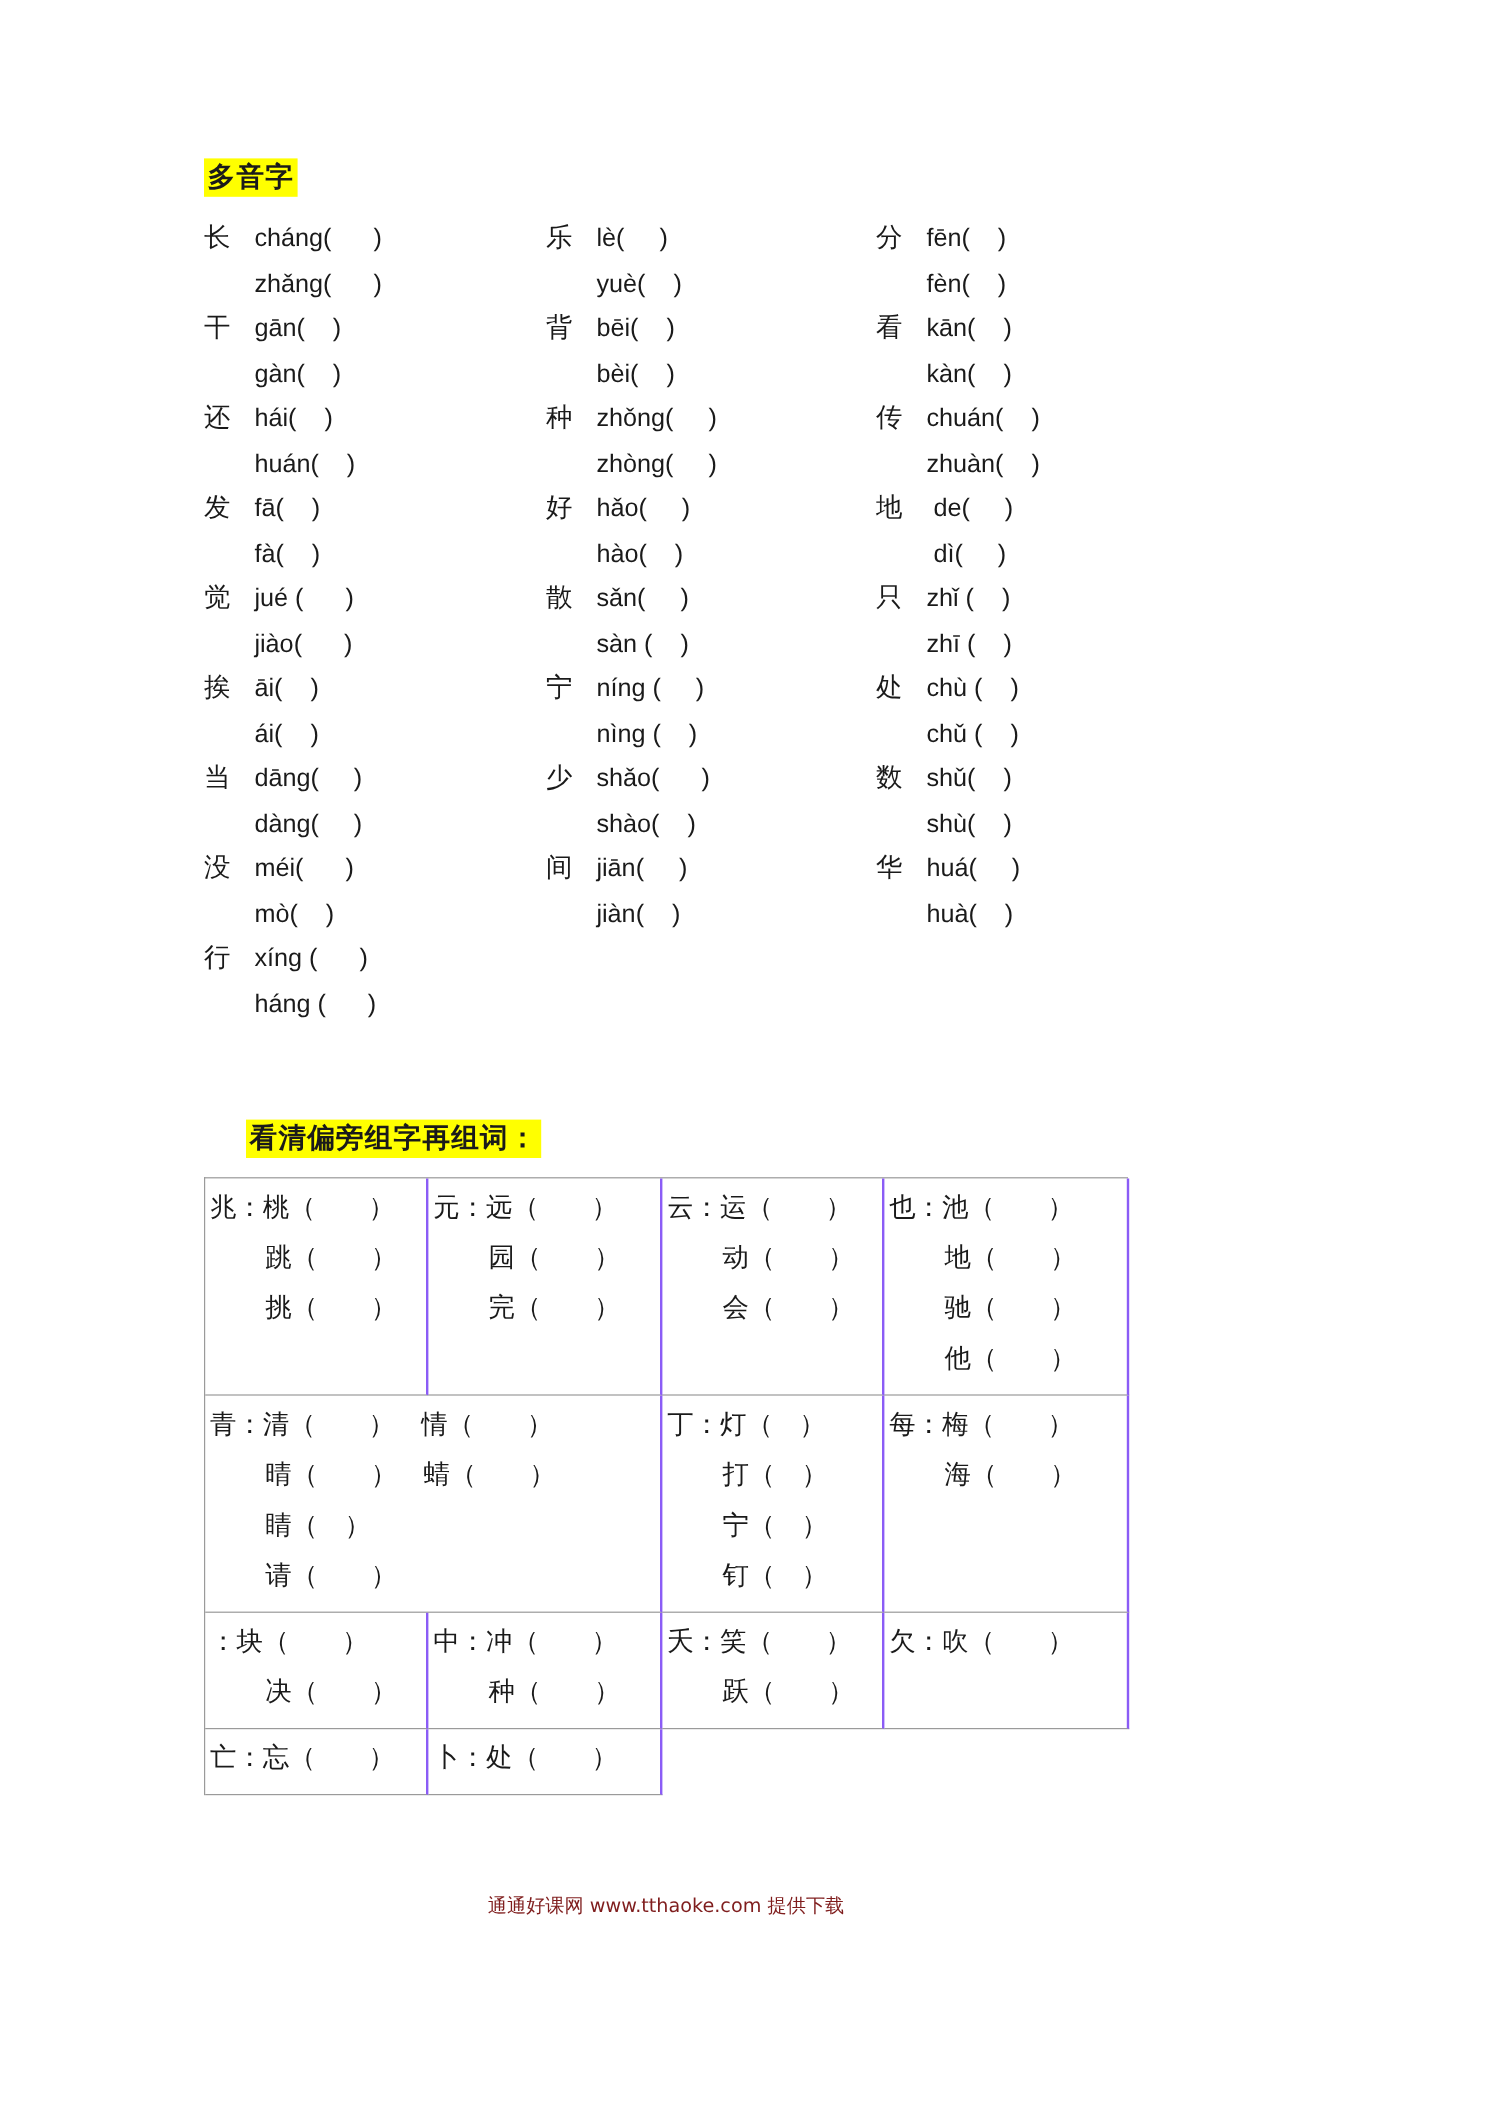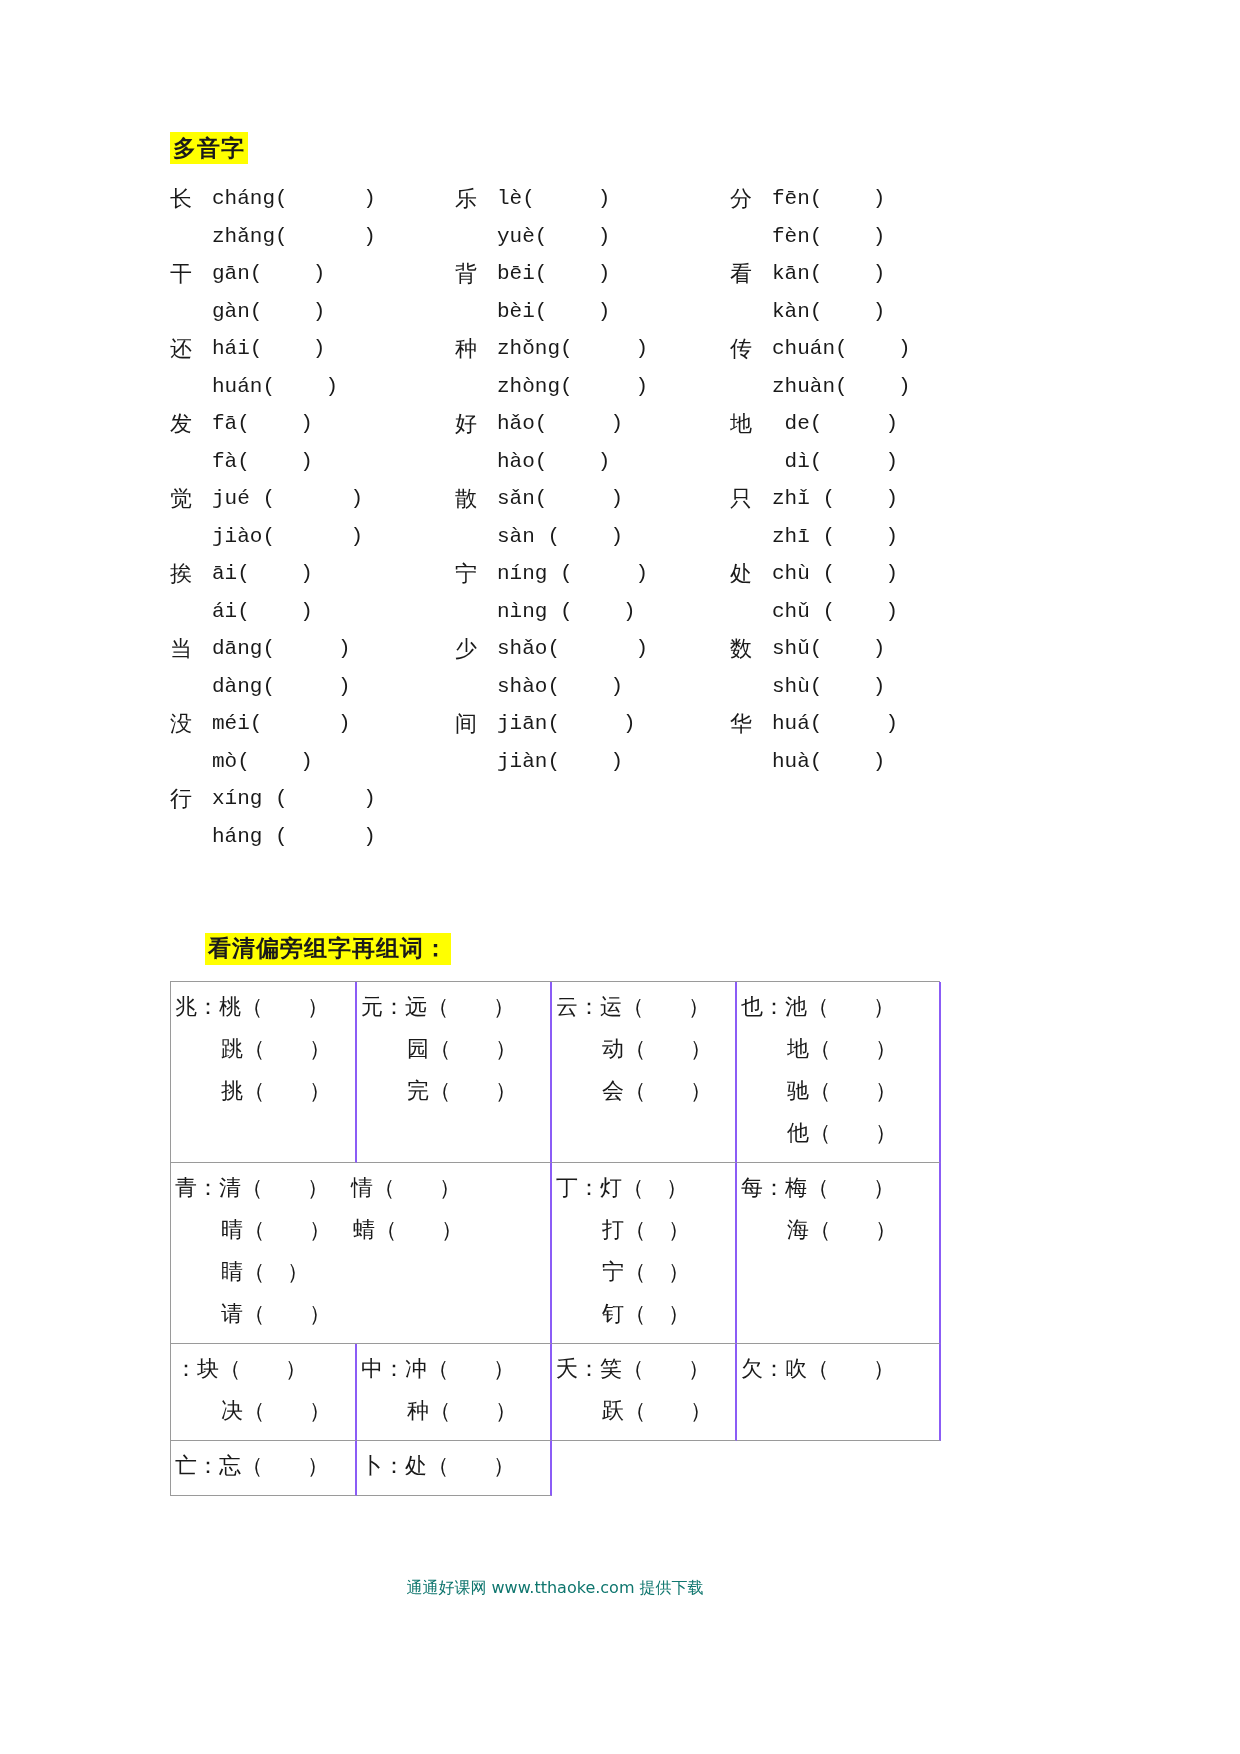--- a/index.html
+++ b/index.html
@@ -22,21 +22,21 @@
   }
   .hl-title {
     display: inline-block;
     background: #ffff00;
     font-weight: bold;
     font-size: 23px;
     line-height: 30px;
     padding: 1px 3px;
     letter-spacing: 1px;
   }
-  .section2-title { margin-left: 35px; margin-top: 0; font-family: Liberation Serif, serif; }
+  .section2-title { margin-left: 35px; margin-top: 0; }
 
   
   .poly {
     display: flex;
     margin-top: 16px;
   }
   .poly-col:nth-child(1) { width: 285px; }
   .poly-col:nth-child(2) { width: 275px; }
   .poly-col:nth-child(3) { width: 210px; }
   .pline {
@@ -45,21 +45,21 @@
     font-size: 21px;
   }
   .hz {
     flex: 0 0 42px;
     white-space: pre;
     font-family: "DejaVu Sans", sans-serif;
     font-size: 22px;
   }
   .py {
     white-space: pre;
-    font-family: Liberation Mono, monospace;
+    font-family: Liberation Sans, sans-serif;
   }
 
   
   .section2 { margin-top: 78px; }
   .wtable {
     margin-top: 16px;
     width: 770px;
     display: grid;
     grid-template-columns: 186px 195px 185px 204px;
     border-left: 1px solid #9a9a9a;
@@ -81,21 +81,21 @@
   .tline.indent { padding-left: 46px; }
   .rad { white-space: pre; }
   .itm { white-space: pre; }
 
   
   .footer {
     margin-top: 82px;
     width: 770px;
     text-align: center;
     font-size: 16px;
-    color: #0f766e;
+    color: #7f1d1d;
     font-family: "DejaVu Sans", sans-serif;
   }
 </style>
 </head>
 <body>
 
 <div class="page">
   <div class="content">
 
     <div>

